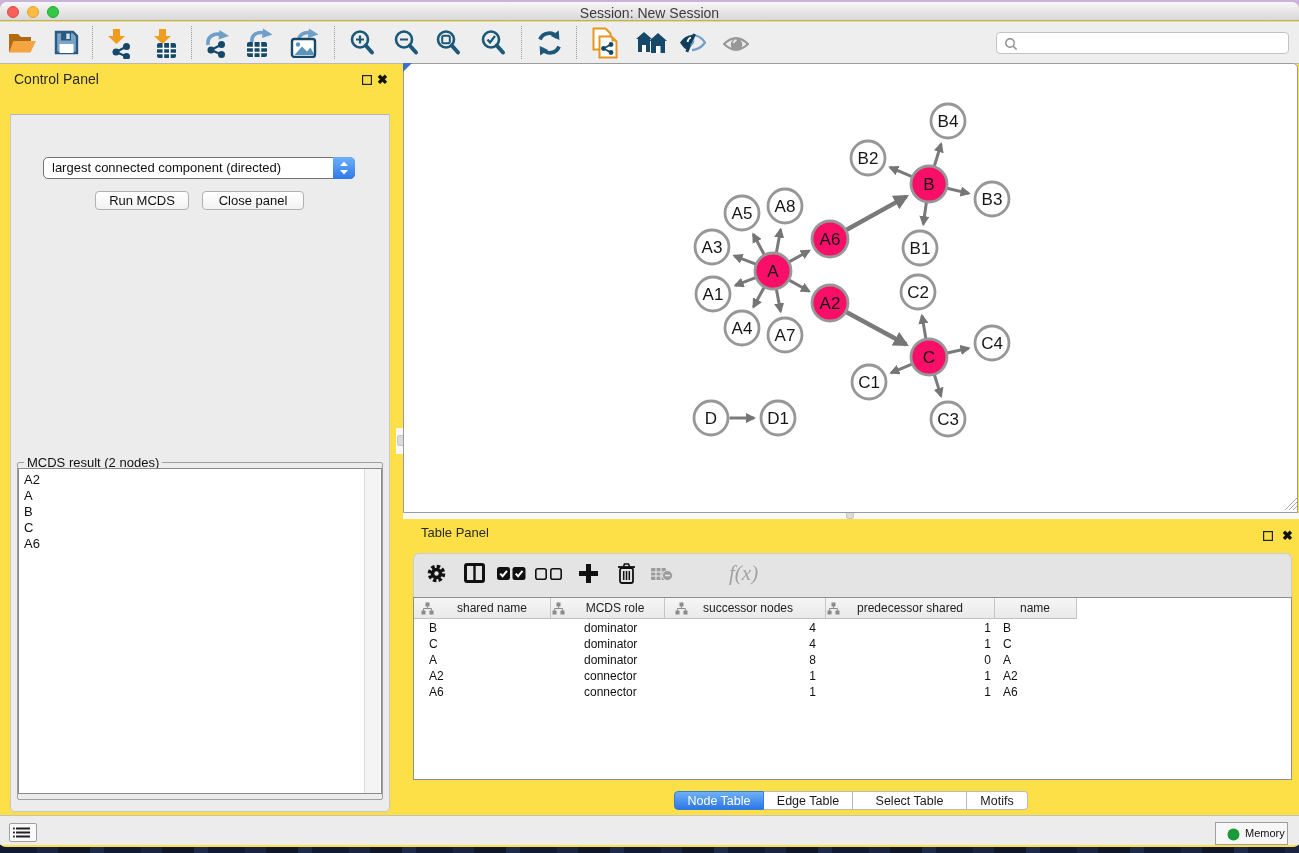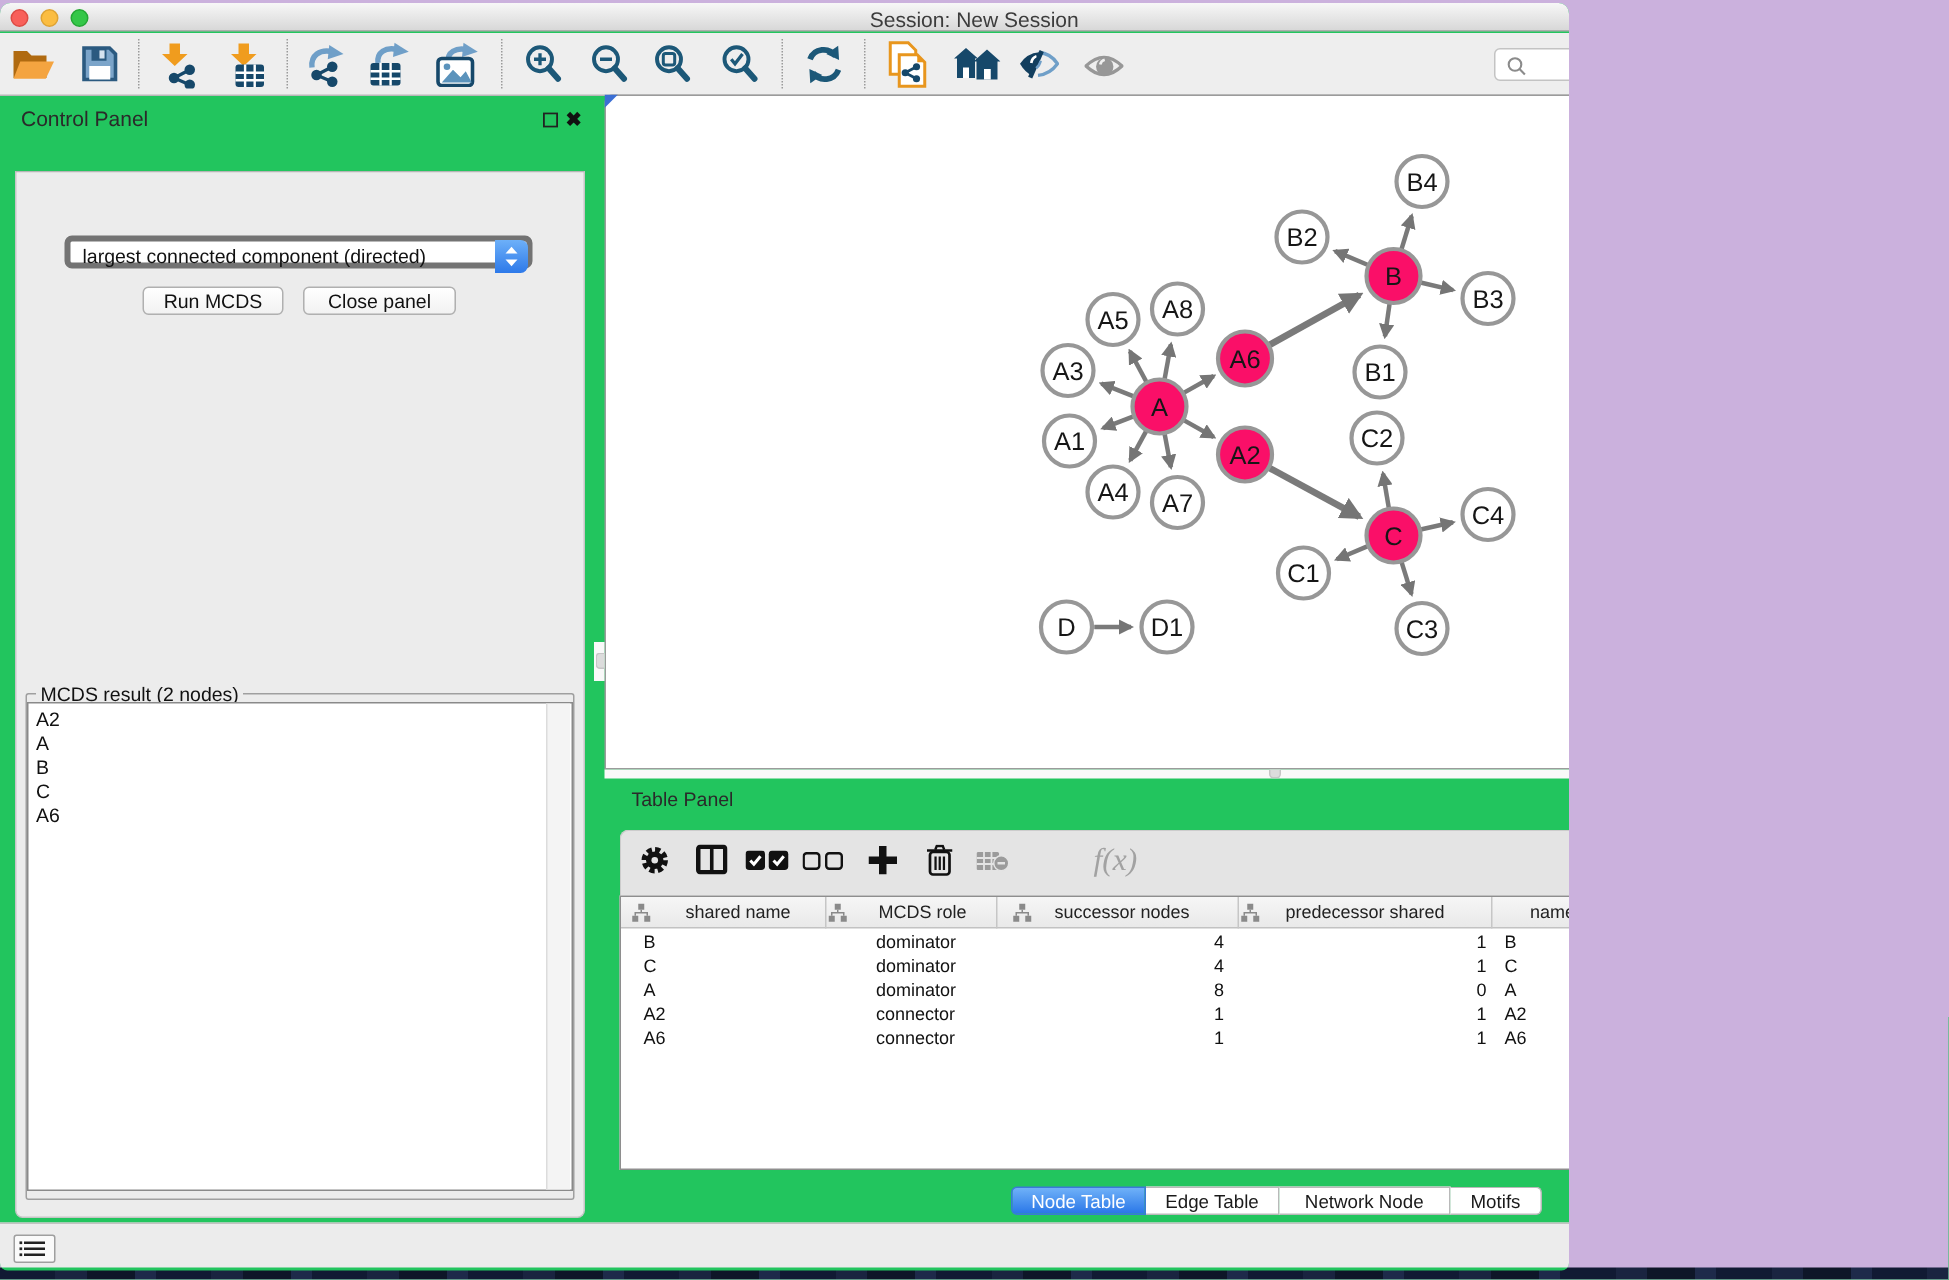--- a/index.html
+++ b/index.html
@@ -1,41 +1,41 @@
 <!DOCTYPE html>
 <html><head><meta charset="utf-8">
 <style>
 *{margin:0;padding:0;box-sizing:border-box;}
 html,body{width:1299px;height:853px;overflow:hidden;}
 body{font-family:"Liberation Sans",sans-serif;background:#cbb1dd;position:relative;}
 .abs{position:absolute;}
 #wallpaper{left:0;top:845px;width:1299px;height:8px;background:
  repeating-linear-gradient(90deg,#111a33 0 37px,#1a2440 37px 58px,#0e1628 58px 90px,#1e2a4a 90px 104px);}
-#win{left:0;top:2px;width:1046px;height:845px;background:#22c55e;border-radius:7px 7px 5px 5px;overflow:hidden;}
+#win{left:0;top:2px;width:1299px;height:845px;background:#fde047;border-radius:7px 7px 5px 5px;overflow:hidden;}
 
 #titlebar{left:0;top:0;width:1299px;height:19px;background:linear-gradient(#f7f7f7,#d8d8d8);border-bottom:1px solid #adadad;}
 .light{width:12px;height:12px;border-radius:50%;top:4px;}
 #titlebar .t{width:100%;text-align:center;top:3px;font-size:14px;color:#3c3c3c;}
 
 #toolbar{left:0;top:20px;width:1299px;height:42px;background:#eeeeee;border-bottom:1px solid #b8b8b8;}
 .sep{top:4px;height:33px;width:0;border-left:1px dotted #9a9a9a;}
 .tbi{top:7px;}
 #search{left:996px;top:10px;width:293px;height:22px;background:#fff;border:1px solid #c3c3c3;border-radius:4px;}
 
 #cp-title{left:14px;top:69px;font-size:14px;color:#2a2a2a;}
 .wicon{top:70px;font-size:12px;color:#111;}
 #cp-body{left:10px;top:112px;width:380px;height:698px;background:#ececec;border:1px solid #c6c6c6;border-top:1px solid #b5b5b5;border-radius:0 0 5px 5px;}
 .tabrow{display:flex;}
 .tab{height:19px;font-size:13px;color:#1a1a1a;background:#fff;border:1px solid #b9b9b9;border-left:none;text-align:center;line-height:18px;}
 .tab.first{border-left:1px solid #b9b9b9;border-radius:4px 0 0 4px;}
 .tab.last{border-radius:0 4px 4px 0;}
 .tab.sel{background:linear-gradient(#6fb1f8,#2a77e8);color:#fff;border-color:#3a7ad8;}
 #cp-tabs{left:78px;top:95px;}
 #opt-label{left:0;top:134px;width:400px;text-align:center;font-size:13px;color:#1c1c1c;}
-#combo{left:43px;top:155px;width:312px;height:22px;background:#fff;border:4px solid #737373;border-radius:5px;font-size:13px;color:#111;line-height:20px;padding-left:8px;}
+#combo{left:43px;top:155px;width:312px;height:22px;background:#fff;border:1px solid #737373;border-radius:5px;font-size:13px;color:#111;line-height:20px;padding-left:8px;}
 #combo .step{position:absolute;right:-1px;top:-1px;width:22px;height:22px;border-radius:0 5px 5px 0;background:linear-gradient(#6db0f9,#2d79e9);}
 .btn{height:19px;background:linear-gradient(#ffffff,#f2f2f2);border:1px solid #b0b0b0;border-radius:4px;font-size:13px;color:#111;text-align:center;line-height:17px;}
 #groupbox{left:17px;top:460px;width:366px;height:338px;border:1px solid #9f9f9f;border-radius:2px;}
 #grouplabel{left:24px;top:453px;background:#ececec;padding:0 3px;font-size:13px;color:#111;}
 #listbox{left:18px;top:466px;width:364px;height:326px;background:#fff;border:1px solid #8a8a8a;font-size:13px;color:#111;line-height:16px;padding:3px 0 0 5px;}
 #listsb{left:364px;top:467px;width:16px;height:324px;background:#f4f4f4;border-left:1px solid #dcdcdc;}
 
 #net{left:403px;top:61px;width:895px;height:450px;border:1px solid #9b9b9b;border-radius:5px 5px 0 0;background:#fff;}
 #nettitle{left:0;top:0;width:893px;height:24px;background:linear-gradient(#f5f5f5,#d6d6d6);border-bottom:1px solid #a8a8a8;border-radius:5px 5px 0 0;}
 #nettitle .t{width:100%;text-align:center;top:4px;font-size:13px;color:#333;}
@@ -461,21 +461,21 @@
       <div class="row" style="left:589px;top:71px">A2</div>
     <div class="row" style="left:15px;top:87px">A6</div>
       <div class="row" style="left:170px;top:87px">connector</div>
       <div class="row" style="left:332px;top:87px;width:70px;text-align:right">1</div>
       <div class="row" style="left:507px;top:87px;width:70px;text-align:right">1</div>
       <div class="row" style="left:589px;top:87px">A6</div>
   </div>
   <div id="btabs" class="abs tabrow">
     <div class="tab first sel" style="width:90px">Node Table</div>
     <div class="tab" style="width:89px">Edge Table</div>
-    <div class="tab" style="width:114px">Network Node</div>
+    <div class="tab" style="width:114px">Select Table</div>
     <div class="tab last" style="width:61px">Motifs</div>
   </div>
 
   <div id="status" class="abs"></div>
   <div id="hamb" class="abs"><svg width="26" height="17" viewBox="0 0 26 17">
         <g stroke="#222" stroke-width="1.8">
           <line x1="6" y1="4.5" x2="20" y2="4.5"></line>
           <line x1="6" y1="8.5" x2="20" y2="8.5"></line>
           <line x1="6" y1="12.5" x2="20" y2="12.5"></line>
         </g>

